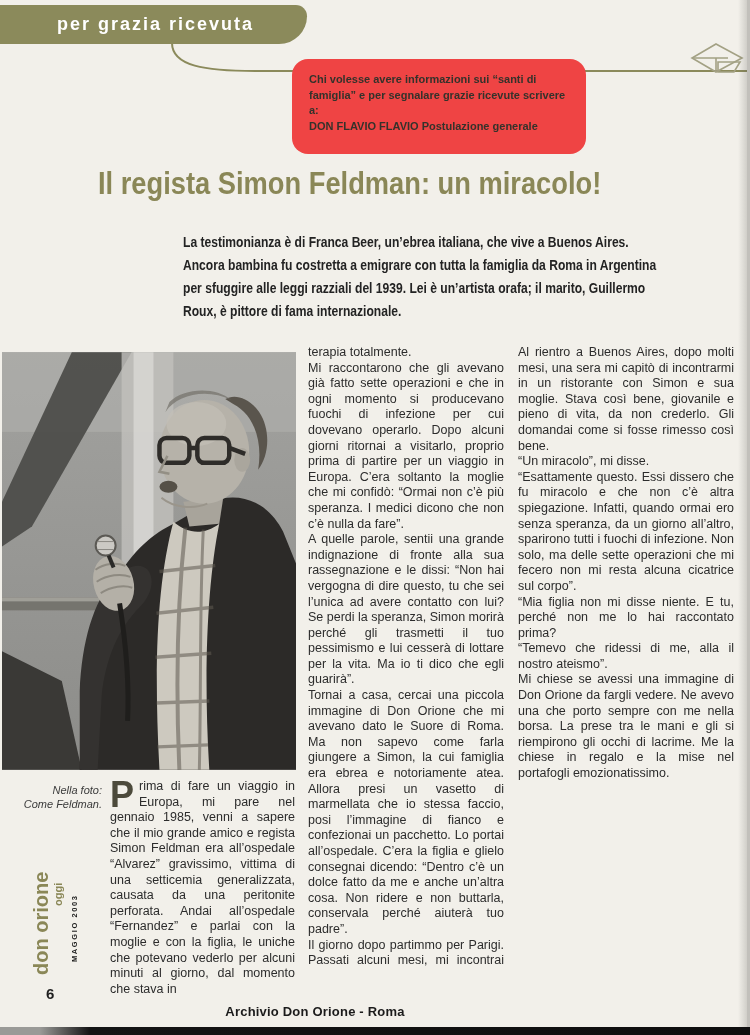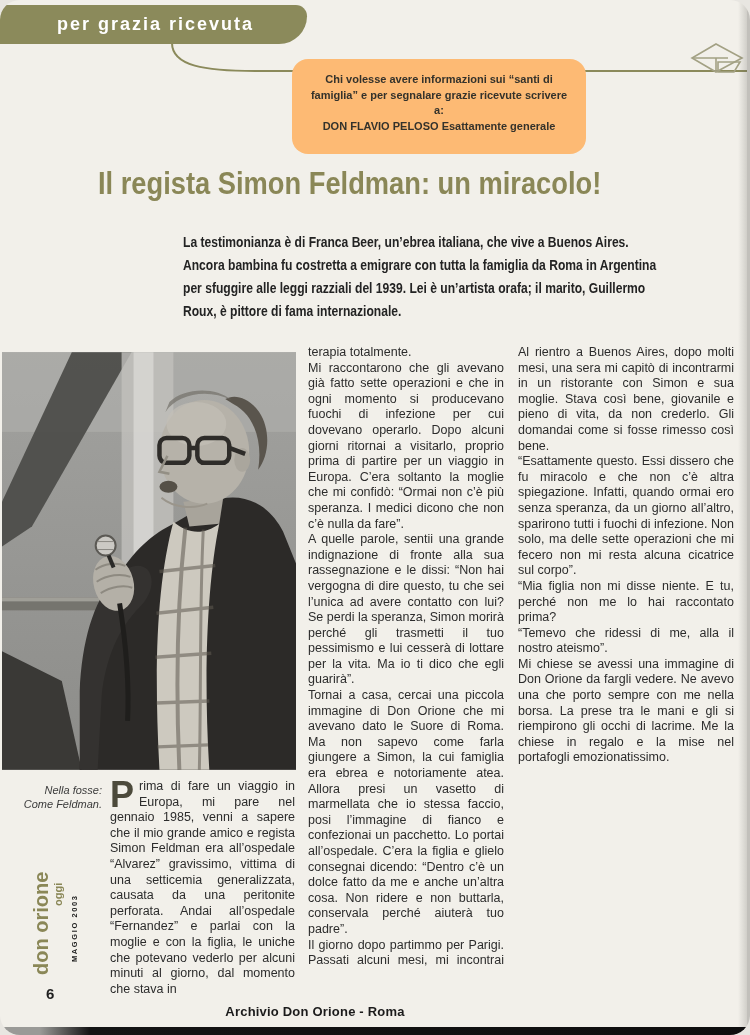--- a/index.html
+++ b/index.html
@@ -1,34 +1,34 @@
 <!DOCTYPE html>
 <html lang="it"><head>
 <meta charset="utf-8">
 <style>
   html,body{margin:0;padding:0;background:#e8e6e1;}
   .page{
     position:relative;width:750px;height:1035px;overflow:hidden;
-    background:#f2f0ea;font-family:"Liberation Sans",sans-serif;border-radius:20px;
+    background:#f2f0ea;font-family:"Liberation Sans",sans-serif;
   }
   
   .kicker-band{
     position:absolute;left:0;top:5px;width:307px;height:39px;
     background:#8b8a5b;border-radius:0 12px 30px 0;
   }
   .kicker-band span{
     display:block;padding-left:57px;line-height:39px;
     color:#ffffff;font-weight:bold;font-size:18px;letter-spacing:2px;
   }
   .rule-svg{position:absolute;left:0;top:40px;}
   .corner-icon{position:absolute;left:690px;top:42px;}
   .infobox{
     position:absolute;left:292px;top:59px;width:294px;min-height:95px;
-    box-sizing:border-box;background:#fdba74;border-radius:16px;
-    padding:13px 17px 10px;text-align:center;z-index:2;
+    box-sizing:border-box;background:#ef4444;border-radius:16px;
+    padding:13px 17px 10px;z-index:2;
     font-size:11px;font-weight:bold;color:#34322b;line-height:15.5px;
   }
   
   .title{
     position:absolute;left:98px;top:166px;margin:0;width:640px;
     transform:scaleX(0.88);transform-origin:0 0;
     font-size:31px;font-weight:bold;color:#8a8757;white-space:nowrap;
   }
   .intro{
     position:absolute;left:183px;top:230px;margin:0;width:620px;
@@ -109,21 +109,21 @@
   <svg class="corner-icon" width="58" height="34" viewBox="0 0 58 34">
     <g fill="none" stroke="#a3a184" stroke-width="1.6" stroke-linejoin="miter">
       <path d="M26,2 L52,16 L26,30 L2,16 Z"></path>
       <path d="M2,16 L38,16 M26,16 L26,30"></path>
       <path d="M28,20 L50,20 L44,30 L28,30 Z"></path>
     </g>
   </svg>
 
   <div class="infobox">
     <div>Chi volesse avere informazioni sui “santi di famiglia” e per segnalare grazie ricevute scrivere a:</div>
-    <div>DON FLAVIO PELOSO Esattamente generale</div>
+    <div>DON FLAVIO FLAVIO Postulazione generale</div>
   </div>
 
   <h1 class="title">Il regista Simon Feldman: un miracolo!</h1>
   <p class="intro">La testimonianza è di Franca Beer, un’ebrea italiana, che vive a Buenos Aires. Ancora bambina fu costretta a emigrare con tutta la famiglia da Roma in Argentina per sfuggire alle leggi razziali del 1939. Lei è un’artista orafa; il marito, Guillermo Roux, è pittore di fama internazionale.</p>
 
   <div class="photo">
     <svg width="294" height="418" viewBox="0 0 295 419">
       <defs>
         <linearGradient id="pg" x1="0" y1="0" x2="0" y2="1">
           <stop offset="0" stop-color="#a2a29f"></stop>
@@ -176,36 +176,37 @@
       <g>
         <circle cx="104" cy="194" r="10" fill="#cbc9c4" stroke="#5b5954" stroke-width="2"></circle>
         <path d="M96,190 L112,190 M96,198 L112,198" stroke="#8a8883" stroke-width="1"></path>
         <path d="M107,204 L112,216" stroke="#2a2927" stroke-width="4"></path>
         <path d="M118,252 C124,290 128,330 126,370" fill="none" stroke="#1f1e1c" stroke-width="5"></path>
       </g>
     </svg>
   </div>
 
   <div class="caption">
-    <div>Nella fosse:</div>
+    <div>Nella foto:</div>
     <div>Come Feldman.</div>
   </div>
 
   <div class="col col1">
     <p><span class="dropcap">P</span><span>rima di fare un viaggio in Europa, mi pare nel gennaio 1985, venni a sapere che il mio grande amico e regista Simon Feldman era all’ospedale “Alvarez” gravissimo, vittima di una setticemia generalizzata, causata da una peritonite perforata. Andai all’ospedale “Fernandez” e parlai con la moglie e con la figlia, le uniche che potevano vederlo per alcuni minuti al giorno, dal momento che stava in</span></p>
   </div>
   <div class="col col2">
       <p>terapia totalmente.</p>
       <p>Mi raccontarono che gli avevano già fatto sette operazioni e che in ogni momento si producevano fuochi di infezione per cui dovevano operarlo. Dopo alcuni giorni ritornai a visitarlo, proprio prima di partire per un viaggio in Europa. C’era soltanto la moglie che mi confidò: “Ormai non c’è più speranza. I medici dicono che non c’è nulla da fare”.</p>
       <p>A quelle parole, sentii una grande indignazione di fronte alla sua rassegnazione e le dissi: “Non hai vergogna di dire questo, tu che sei l’unica ad avere contatto con lui? Se perdi la speranza, Simon morirà perché gli trasmetti il tuo pessimismo e lui cesserà di lottare per la vita. Ma io ti dico che egli guarirà”.</p>
       <p>Tornai a casa, cercai una piccola immagine di Don Orione che mi avevano dato le Suore di Roma. Ma non sapevo come farla giungere a Simon, la cui famiglia era ebrea e notoriamente atea. Allora presi un vasetto di marmellata che io stessa faccio, posi l’immagine di fianco e confezionai un pacchetto. Lo portai all’ospedale. C’era la figlia e glielo consegnai dicendo: “Dentro c’è un dolce fatto da me e anche un’altra cosa. Non ridere e non buttarla, conservala perché aiuterà tuo padre”.</p>
       <p>Il giorno dopo partimmo per Parigi. Passati alcuni mesi, mi incontrai con un amico che veni-</p>
     </div>
   <div class="col col3">
       <p>Al rientro a Buenos Aires, dopo molti mesi, una sera mi capitò di incontrarmi in un ristorante con Simon e sua moglie. Stava così bene, giovanile e pieno di vita, da non crederlo. Gli domandai come si fosse rimesso così bene.</p>
+      <p>“Un miracolo”, mi disse.</p>
       <p>“Esattamente questo. Essi dissero che fu miracolo e che non c’è altra spiegazione. Infatti, quando ormai ero senza speranza, da un giorno all’altro, sparirono tutti i fuochi di infezione. Non solo, ma delle sette operazioni che mi fecero non mi resta alcuna cicatrice sul corpo”.</p>
       <p>“Mia figlia non mi disse niente. E tu, perché non me lo hai raccontato prima?</p>
       <p>“Temevo che ridessi di me, alla il nostro ateismo”.</p>
       <p>Mi chiese se avessi una immagine di Don Orione da fargli vedere. Ne avevo una che porto sempre con me nella borsa. La prese tra le mani e gli si riempirono gli occhi di lacrime. Me la chiese in regalo e la mise nel portafogli emozionatissimo.</p>
     </div>
 
   <div class="logo-main">don orione</div>
   <div class="logo-sub">oggi</div>
   <div class="logo-issue">MAGGIO 2003</div>
   <div class="pagenum">6</div>

